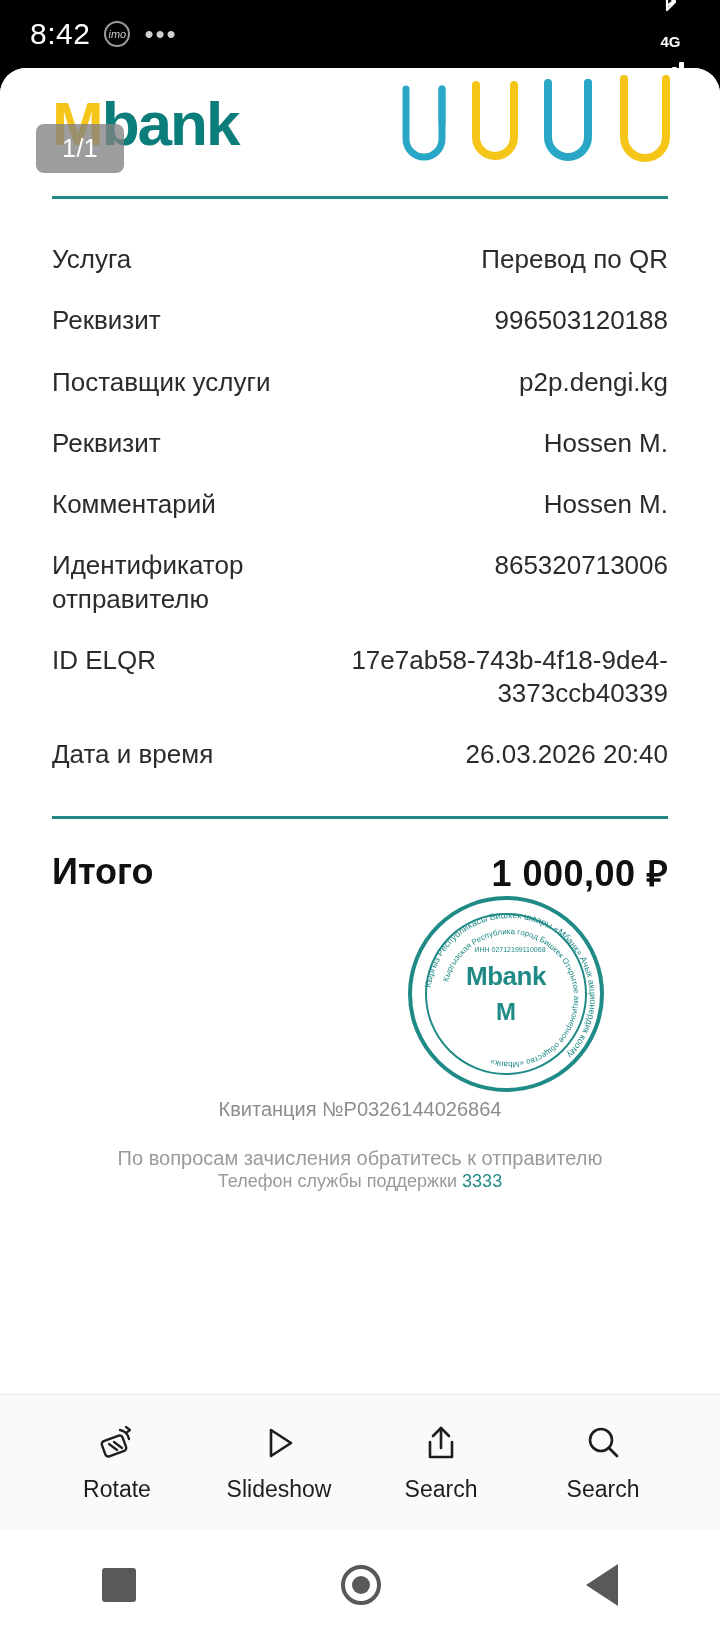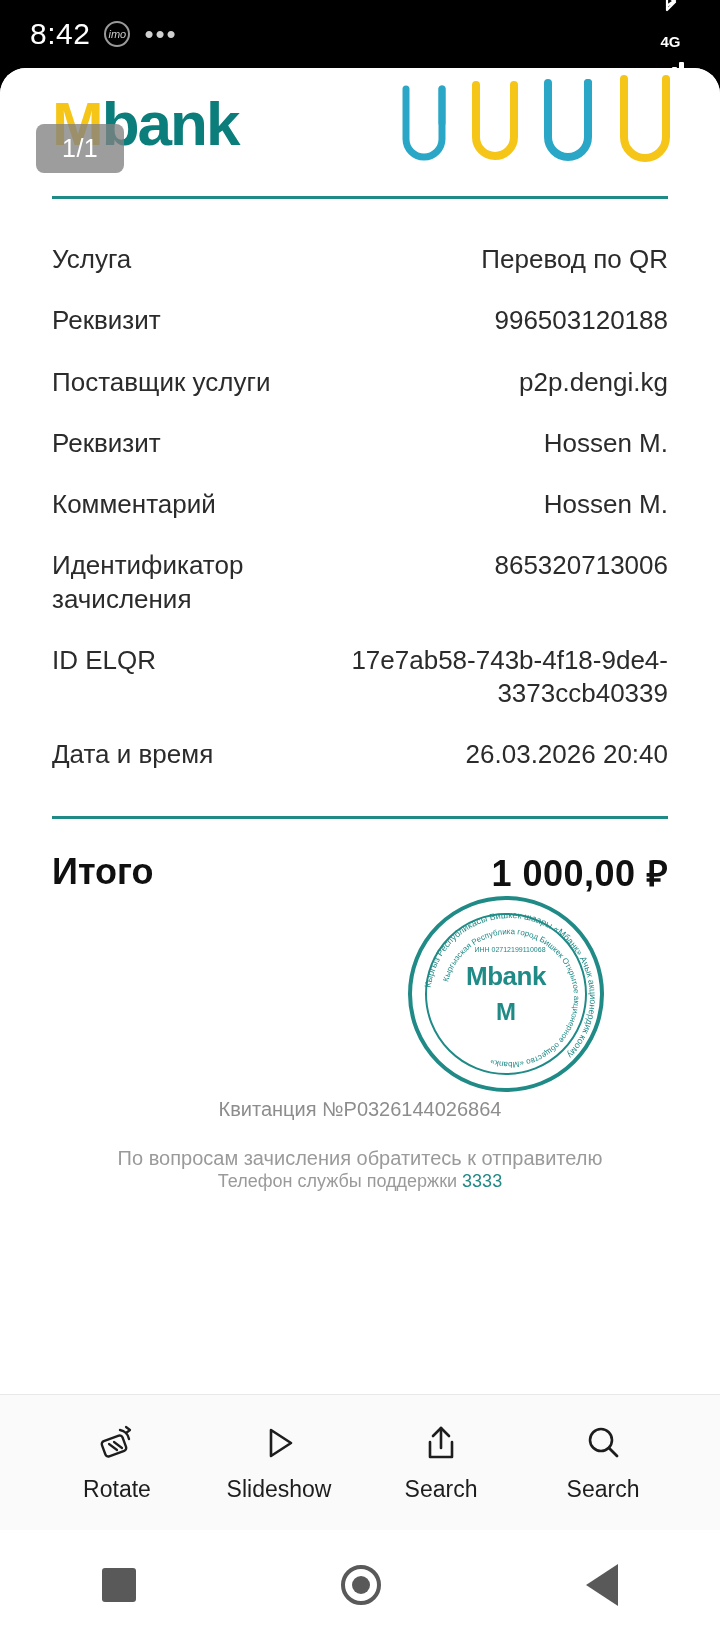--- a/index.html
+++ b/index.html
@@ -295,21 +295,21 @@
           </tr>
           <tr>
             <td class="k">Реквизит</td>
             <td class="v">Hossen M.</td>
           </tr>
           <tr>
             <td class="k">Комментарий</td>
             <td class="v">Hossen M.</td>
           </tr>
           <tr>
-            <td class="k" style="width:42%">Идентификатор зачисления</td>
+            <td class="k" style="width:42%">Идентификатор отправителю</td>
             <td class="v">865320713006</td>
           </tr>
           <tr>
             <td class="k" style="width:34%">ID ELQR</td>
             <td class="v">17e7ab58-743b-4f18-9de4-3373ccb40339</td>
           </tr>
           <tr>
             <td class="k">Дата и время</td>
             <td class="v">26.03.2026 20:40</td>
           </tr>

